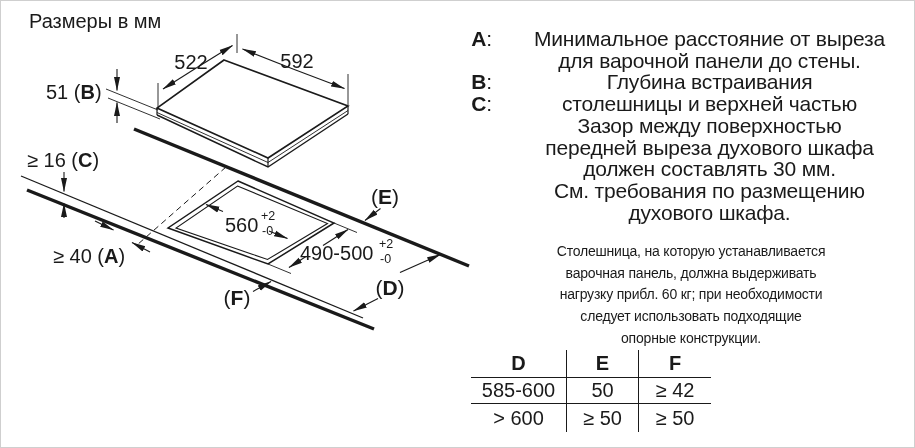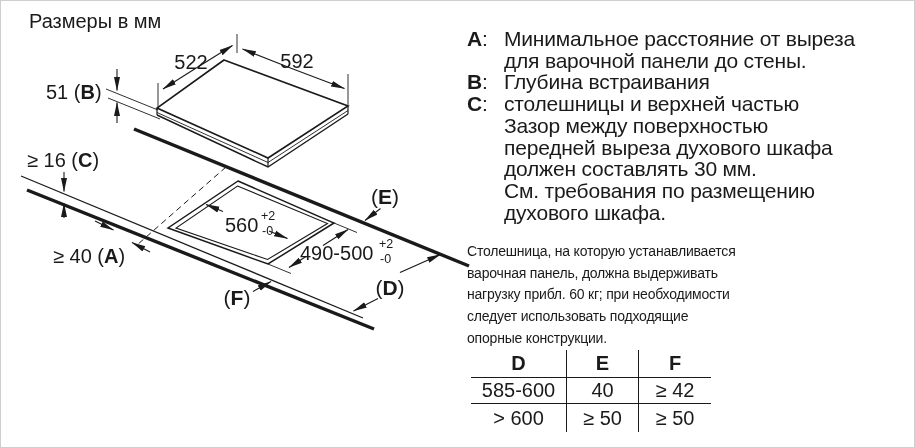--- a/index.html
+++ b/index.html
@@ -5,20 +5,21 @@
   html,body{margin:0;padding:0;background:#e8e8e8;}
   .stage{
     position:relative;
     width:915px;height:448px;
     background:#ffffff;
     border:1px solid #cfcfcf;
     box-sizing:border-box;
     overflow:hidden;
     font-family:"Liberation Sans", sans-serif;
     color:#1a1a1a;
+    text-align:center;
   }
   .title{
     position:absolute;left:28px;top:9px;
     font-size:20px;line-height:22px;color:#1a1a1a;
   }
   svg{position:absolute;left:0;top:0;}
   svg text{fill:#1a1a1a;font-family:"Liberation Sans", sans-serif;}
   .dimtxt{font-size:20px;}
   .toltxt{font-size:12.5px;}
   .reftxt{font-size:21px;}
@@ -195,21 +196,21 @@
     <span class="ln">следует использовать подходящие</span>
     <span class="ln">опорные конструкции.</span>
   </div>
 
   <div class="dim-table">
     <div class="cell hdr">D</div>
     <div class="cell hdr mid">E</div>
     <div class="cell hdr">F</div>
 
     <div class="cell r1">585-600</div>
-    <div class="cell r1 mid">40</div>
+    <div class="cell r1 mid">50</div>
     <div class="cell r1">≥ 42</div>
 
     <div class="cell">&gt; 600</div>
     <div class="cell mid">≥ 50</div>
     <div class="cell">≥ 50</div>
   </div>
 
 </div>
 
 </body></html>

